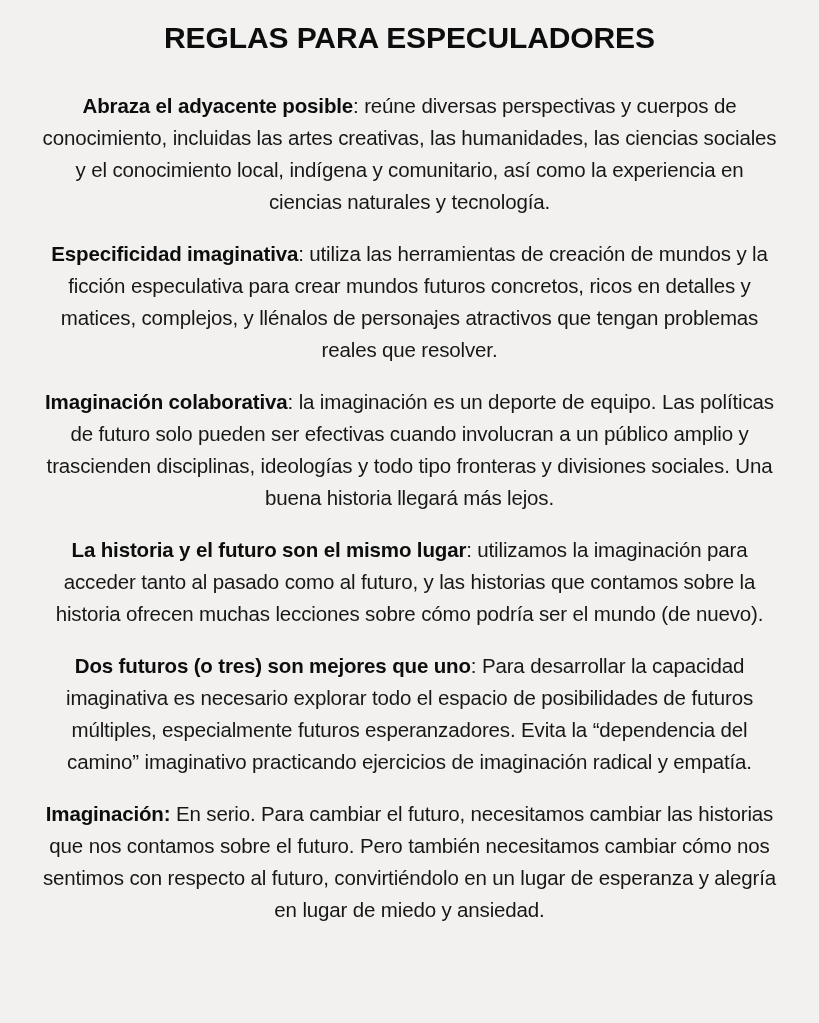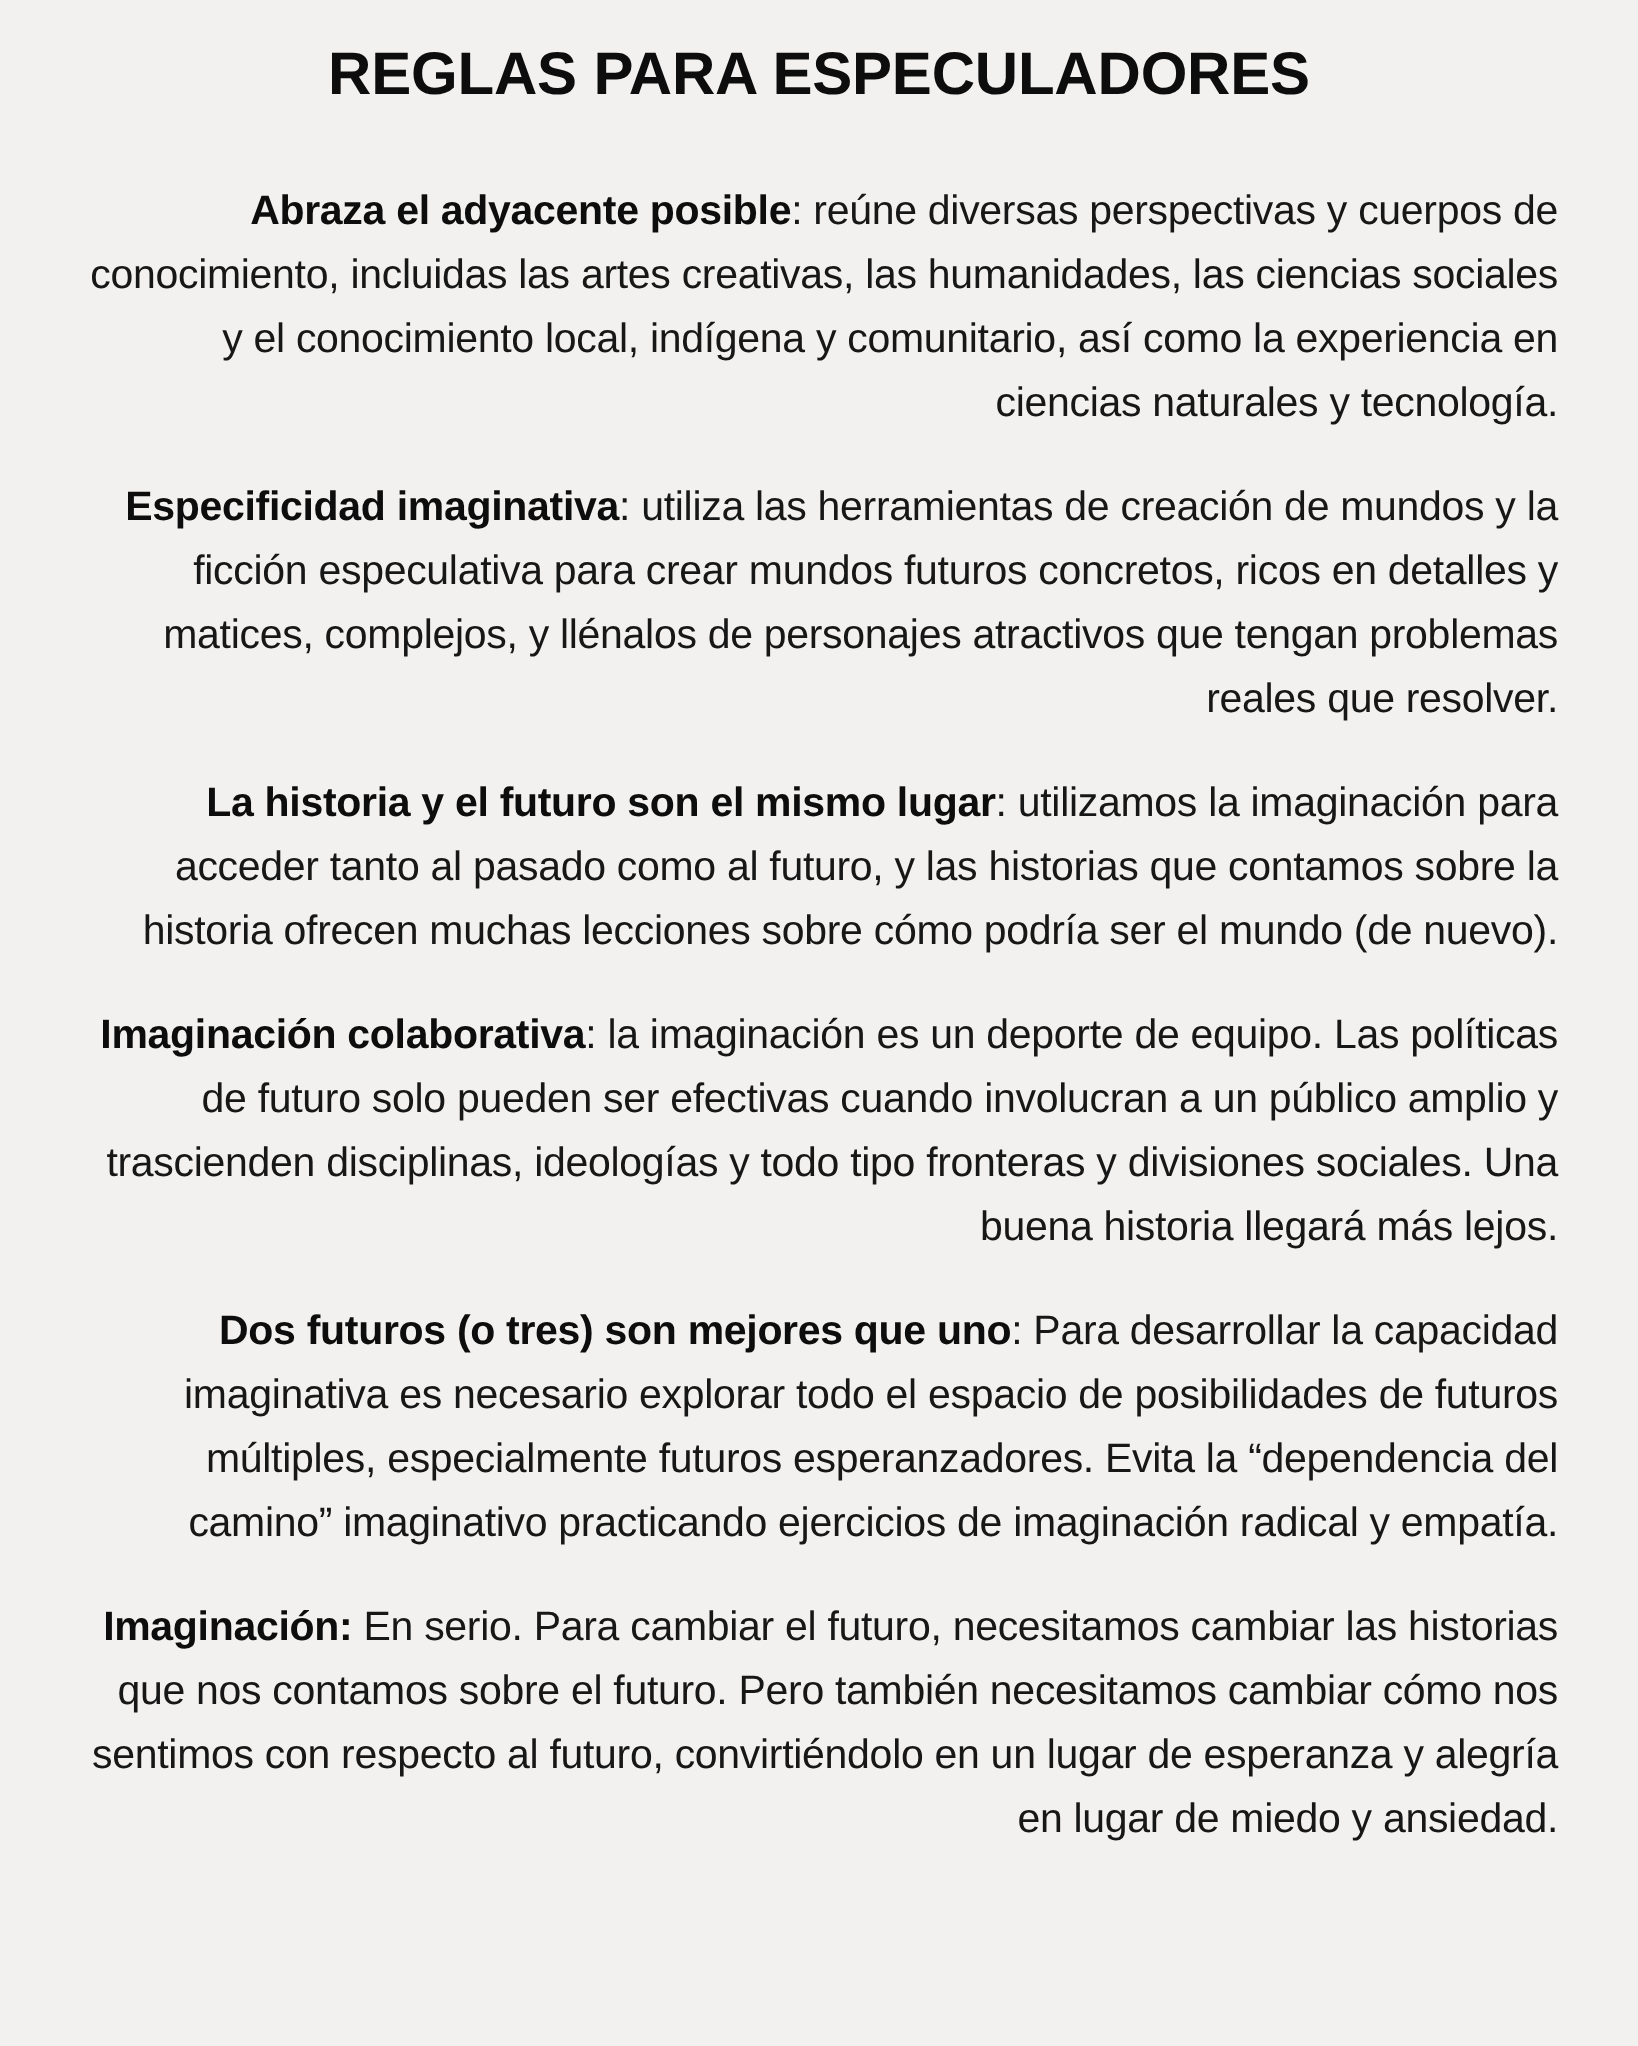--- a/index.html
+++ b/index.html
@@ -41,21 +41,21 @@
     list-style: none;
     margin-top: 34px;
   }
 
   .rule {
     margin: 0 0 20px 0;
     font-size: 20.5px;
     line-height: 32px;
     letter-spacing: -0.15px;
     color: #171717;
-    text-align: right;
+    text-align: center;
   }
   .rule:last-child {
     margin-bottom: 0;
   }
 
   .rule-term {
     font-weight: bold;
     color: #0d0d0d;
   }
 
@@ -75,19 +75,19 @@
 </head>
 <body>
 
 <div class="page">
 
   <h1 class="doc-title">REGLAS PARA ESPECULADORES</h1>
 
   <div class="rules">
       <p class="rule"><span class="rule-term">Abraza el adyacente posible</span><span class="rule-sep">:</span><span class="rule-body"> reúne diversas perspectivas y cuerpos de conocimiento, incluidas las artes creativas, las humanidades, las ciencias sociales y el conocimiento local, indígena y comunitario, así como la experiencia en ciencias naturales y tecnología.</span></p>
       <p class="rule"><span class="rule-term">Especificidad imaginativa</span><span class="rule-sep">:</span><span class="rule-body"> utiliza las herramientas de creación de mundos y la ficción especulativa para crear mundos futuros concretos, ricos en detalles y matices, complejos, y llénalos de personajes atractivos que tengan problemas reales que resolver.</span></p>
+      <p class="rule"><span class="rule-term">Imaginación colaborativa</span><span class="rule-sep">:</span><span class="rule-body"> la imaginación es un deporte de equipo. Las políticas de futuro solo pueden ser efectivas cuando involucran a un público amplio y trascienden disciplinas, ideologías y todo tipo fronteras y divisiones sociales. Una buena historia llegará más lejos.</span></p>
       <p class="rule"><span class="rule-term">La historia y el futuro son el mismo lugar</span><span class="rule-sep">:</span><span class="rule-body"> utilizamos la imaginación para acceder tanto al pasado como al futuro, y las historias que contamos sobre la historia ofrecen muchas lecciones sobre cómo podría ser el mundo (de nuevo).</span></p>
-      <p class="rule"><span class="rule-term">Imaginación colaborativa</span><span class="rule-sep">:</span><span class="rule-body"> la imaginación es un deporte de equipo. Las políticas de futuro solo pueden ser efectivas cuando involucran a un público amplio y trascienden disciplinas, ideologías y todo tipo fronteras y divisiones sociales. Una buena historia llegará más lejos.</span></p>
       <p class="rule"><span class="rule-term">Dos futuros (o tres) son mejores que uno</span><span class="rule-sep">:</span><span class="rule-body"> Para desarrollar la capacidad imaginativa es necesario explorar todo el espacio de posibilidades de futuros múltiples, especialmente futuros esperanzadores. Evita la “dependencia del camino” imaginativo practicando ejercicios de imaginación radical y empatía.</span></p>
       <p class="rule"><span class="rule-term">Imaginación</span><span class="rule-sep bold-sep">:</span><span class="rule-body"> En serio. Para cambiar el futuro, necesitamos cambiar las historias que nos contamos sobre el futuro. Pero también necesitamos cambiar cómo nos sentimos con respecto al futuro, convirtiéndolo en un lugar de esperanza y alegría en lugar de miedo y ansiedad.</span></p>
     </div>
 
 </div>
 
 </body></html>

